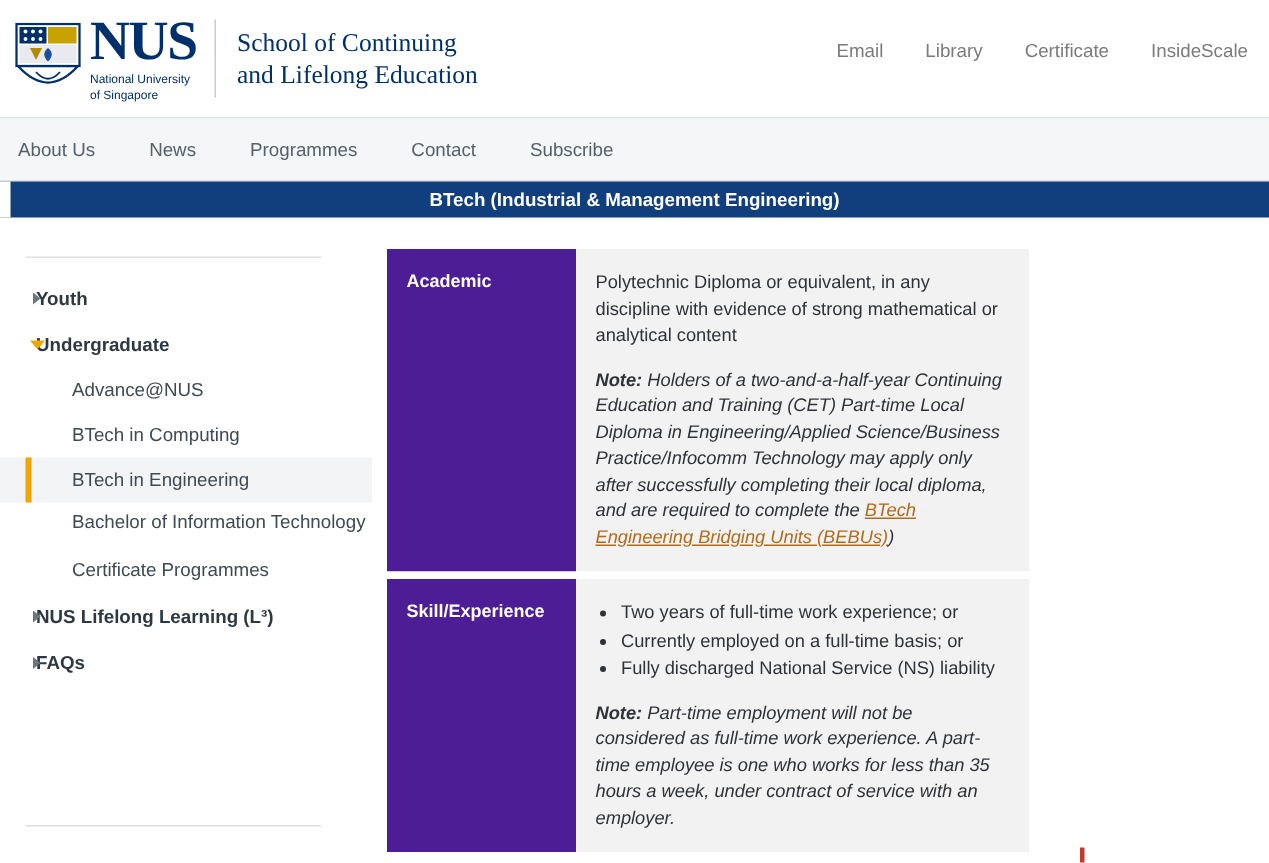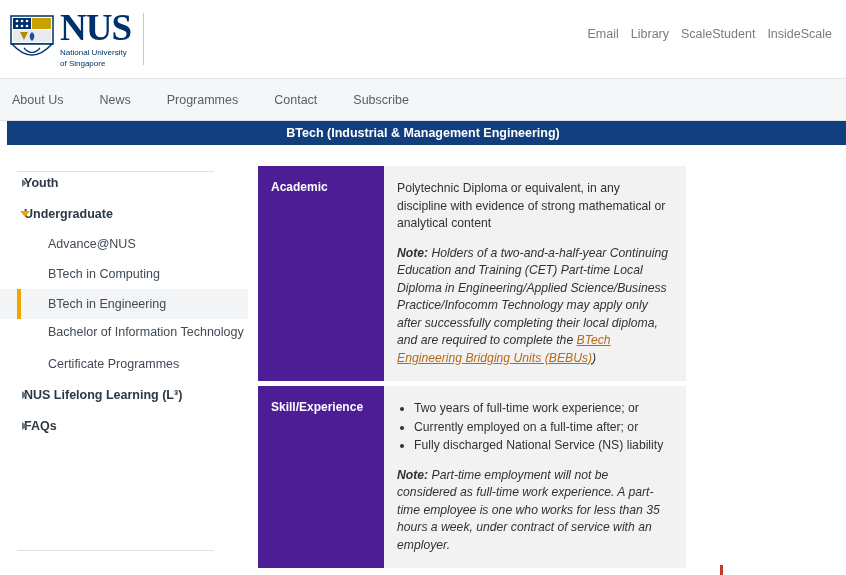--- a/index.html
+++ b/index.html
@@ -60,21 +60,21 @@
     color: #00306b;
     line-height: 21px;
     font-weight: normal;
     font-family: "Liberation Serif", serif;
   }
   .top-links {
     position: absolute;
     right: 14px;
     top: 27px;
     display: flex;
-    gap: 12px;
+    gap: 28px;
   }
   .top-links a {
     font-size: 12.5px;
     color: #7b7b7b;
     text-decoration: none;
   }
 
   
   .navbar {
     height: 43px;
@@ -116,21 +116,21 @@
     display: flex;
     height: 408px;
     background: #ffffff;
   }
 
   
   .sidebar {
     width: 248px;
     flex: none;
     position: relative;
-    padding-top: 22px;
+    padding-top: 38px;
   }
   .side-divider {
     position: absolute;
     left: 17px; right: 34px;
     top: 26px;
     height: 1px;
     background: #e0e0e0;
   }
   .side-divider.bottom {
     top: auto; bottom: 2px;
@@ -256,25 +256,29 @@
       <path d="M2 29 q20 22 40 0 z" fill="#ffffff" stroke="#00306b" stroke-width="1.5"></path>
       <path d="M14 33 q8 9 16 0" fill="none" stroke="#00306b" stroke-width="1.2"></path>
     </svg>
     <div class="nus-word">
       <div class="big">NUS</div>
       <div class="small">National University</div>
       <div class="small">of Singapore</div>
     </div>
   </div>
   <div class="vrule"></div>
+  <div class="school-name">
+    <div>School of Continuing</div>
+    <div>and Lifelong Education</div>
+  </div>
 
   <div class="top-links">
     <a href="#">Email</a>
     <a href="#">Library</a>
-    <a href="#">ScaleStudent</a>
+    <a href="#">Certificate</a>
     <a href="#">InsideScale</a>
   </div>
 </div>
 
 <div class="navbar">
   <a href="#">About Us</a>
   <a href="#">News</a>
   <a href="#">Programmes</a>
   <a href="#">Contact</a>
   <a href="#">Subscribe</a>
@@ -345,21 +349,21 @@
         </td>
       </tr>
       <tr>
         <td class="row-gap" colspan="2"></td>
       </tr>
       <tr>
         <td class="label-cell">Skill/Experience</td>
         <td class="value-cell">
           <ul class="bullets">
             <li>Two years of full-time work experience; or</li>
-            <li>Currently employed on a full-time after; or</li>
+            <li>Currently employed on a full-time basis; or</li>
             <li>Fully discharged National Service (NS) liability</li>
           </ul>
           <p class="note"><b>Note:</b><span> Part-time employment will not be considered as full-time work experience. A part-time employee is one who works for less than 35 hours a week, under contract of service with an employer.</span></p>
         </td>
       </tr>
     </tbody>
       </table>
   </div>
 </div>
 

